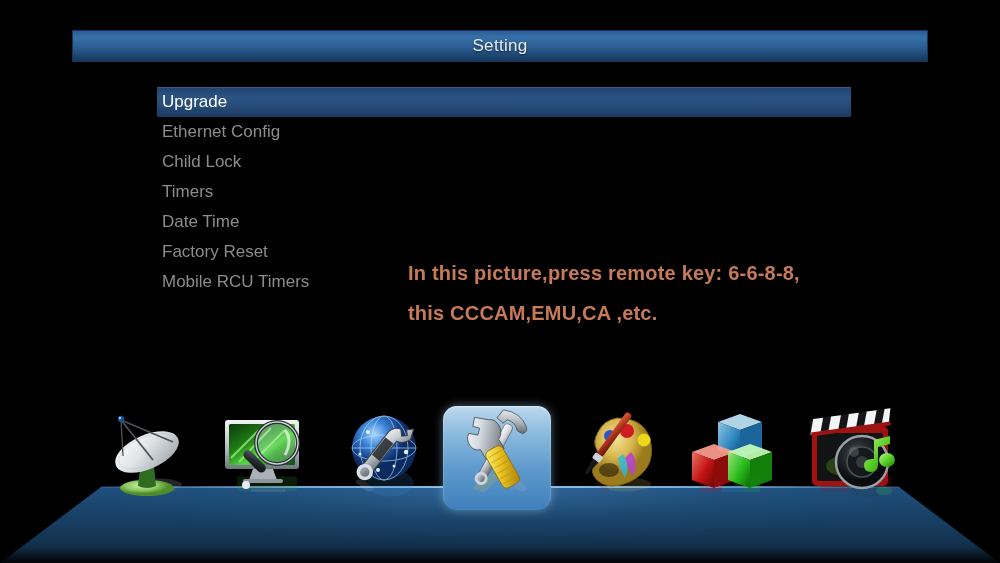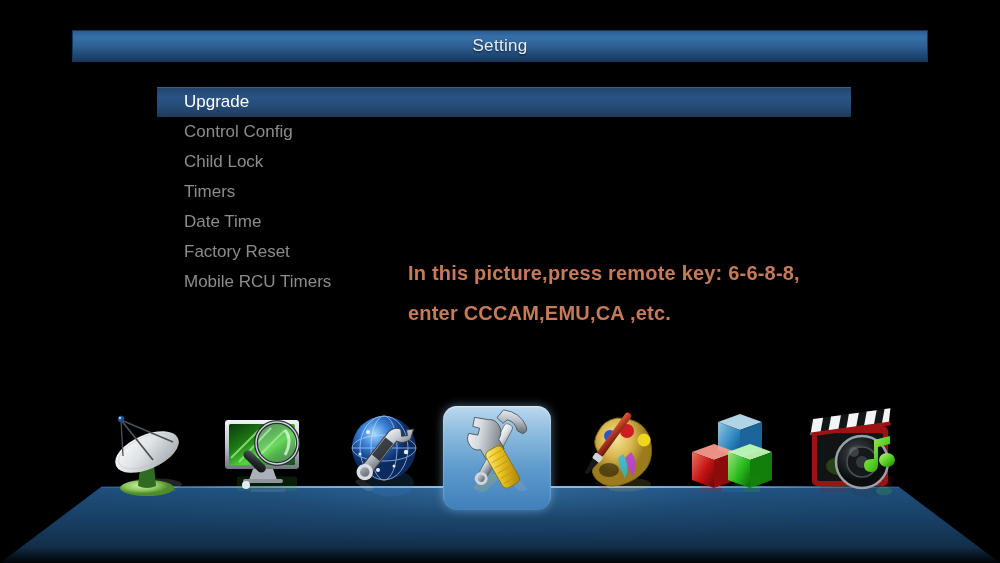--- a/index.html
+++ b/index.html
@@ -88,21 +88,21 @@
   .menu {
     position: absolute;
     left: 157px;
     top: 87px;
     width: 694px;
     z-index: 4;
   }
   .menu-item {
     height: 30px;
     line-height: 30px;
-    padding-left: 27px;
+    padding-left: 5px;
     box-sizing: border-box;
     font-size: 17px;
     color: #8c8c8c;
     white-space: nowrap;
   }
   .menu-item.selected {
     background: linear-gradient(to bottom, #22436c 0%, #2a5383 35%, #264b76 65%, #1c3a5e 100%);
     color: #ffffff;
     box-shadow: inset 0 1px 0 rgba(120,170,220,0.25);
   }
@@ -177,31 +177,31 @@
   <div class="floor"></div>
   <div class="floor-glow"></div>
   <div class="floor-topedge"></div>
 
   <div class="titlebar">
     <span class="titlebar-text">Setting</span>
   </div>
 
   <div class="menu">
     <div class="menu-item selected">Upgrade</div>
-    <div class="menu-item">Control Config</div>
+    <div class="menu-item">Ethernet Config</div>
     <div class="menu-item">Child Lock</div>
     <div class="menu-item">Timers</div>
     <div class="menu-item">Date Time</div>
     <div class="menu-item">Factory Reset</div>
     <div class="menu-item">Mobile RCU Timers</div>
   </div>
 
   <div class="annotation">
     <span class="line">In this picture,press remote key: 6-6-8-8,</span>
-    <span class="line">enter CCCAM,EMU,CA ,etc.</span>
+    <span class="line">this CCCAM,EMU,CA ,etc.</span>
   </div>
 
   <div class="sel-box"></div>
 
   <div class="dock">
 
     <div class="dock-item" style="left:97px;">
       <svg class="glyph" viewBox="0 0 100 100">
         <defs>
           <linearGradient id="dishG" x1="0" y1="0" x2="1" y2="1">

